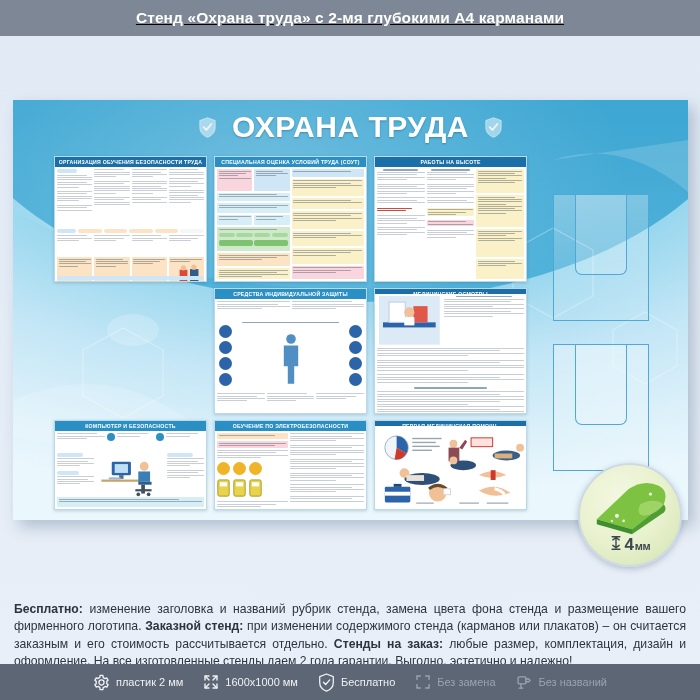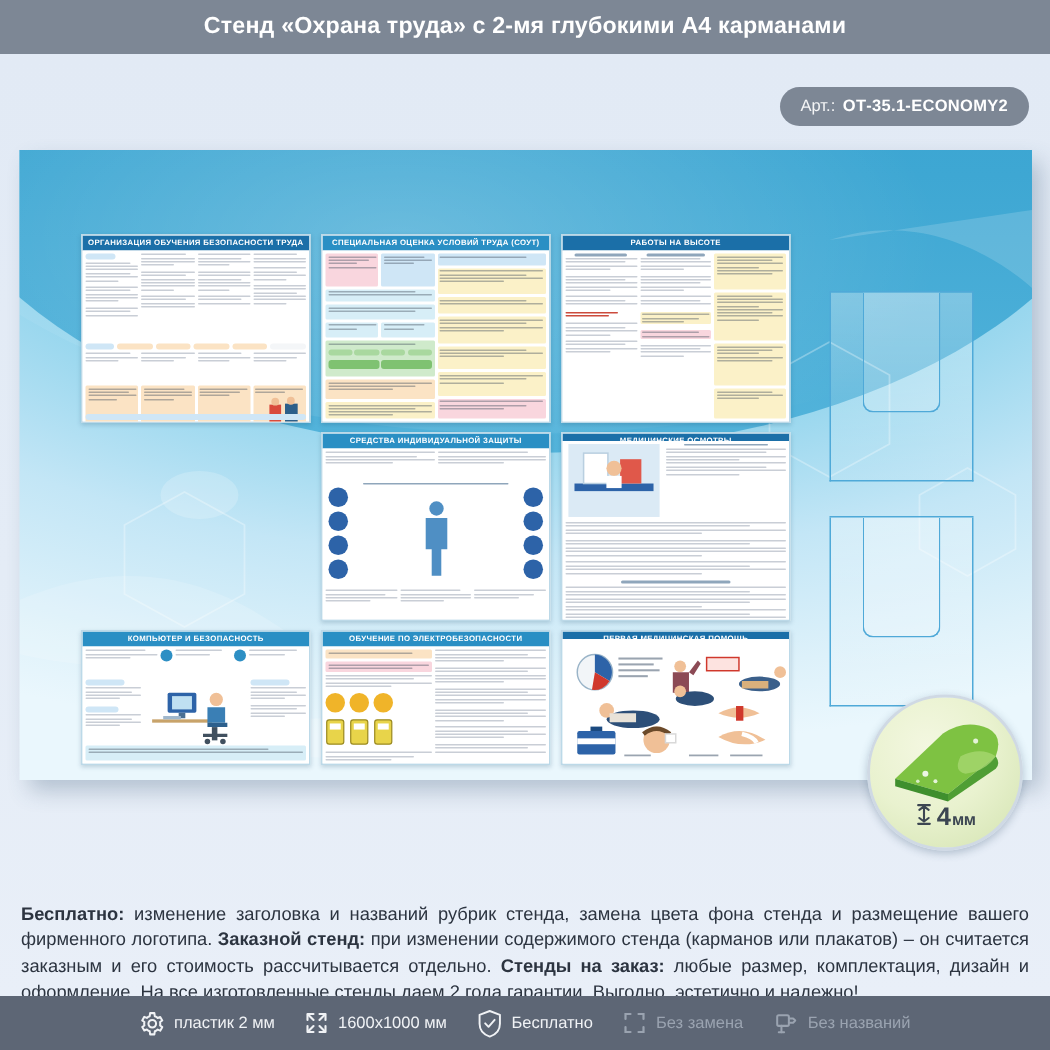--- a/index.html
+++ b/index.html
@@ -7,21 +7,21 @@
     width: 700px; height: 700px;
     font-family: "Liberation Sans", sans-serif;
     background: #dfe7f3;
     overflow: hidden;
   }
 
   
   .topbar {
     position: absolute; left: 0; top: 0; width: 700px; height: 36px;
     background: #7d8795;
-    display: flex; align-items: center; justify-content: center;
+    display: flex; align-items: center; justify-content: center; text-decoration: underline;
   }
   .topbar-title {
     color: #ffffff; font-size: 15.5px; font-weight: 700;
     letter-spacing: .1px; white-space: nowrap;
   }
 
   
   .page {
     position: absolute; left: 0; top: 36px; width: 700px; height: 628px;
     background: linear-gradient(180deg,#e2eaf5 0%, #e4ecf6 55%, #e9eff8 100%);
@@ -175,42 +175,49 @@
 </style>
 </head>
 <body>
 
 <div class="topbar">
   <div class="topbar-title">Стенд «Охрана труда» с 2-мя глубокими А4 карманами</div>
 </div>
 
 <div class="page">
 
-  <div class="art-badge">
-    <span class="lbl">Арт.:</span>
-    <span class="val">ОТ-35.1-ECONOMY2</span>
-  </div>
 
   <div class="stand-wrap">
     <div class="stand">
 
       <svg class="deco" viewBox="0 0 675 420" preserveAspectRatio="none">
         <g fill="none" stroke="#ffffff" stroke-opacity=".30" stroke-width="1.2">
           <path d="M70 250 L110 228 L150 250 L150 296 L110 318 L70 296 Z"></path>
           <path d="M500 150 L540 128 L580 150 L580 196 L540 218 L500 196 Z"></path>
           <path d="M600 230 L632 212 L664 230 L664 266 L632 284 L600 266 Z"></path>
         </g>
         <g fill="#ffffff" fill-opacity=".16">
           <path d="M0 300 C 90 262 150 300 190 330 C 120 352 40 346 0 336 Z"></path>
           <path d="M540 60 C 600 40 650 70 675 92 L675 40 Z"></path>
         </g>
         <ellipse cx="120" cy="230" rx="26" ry="16" fill="#ffffff" fill-opacity=".20"></ellipse>
         <ellipse cx="200" cy="392" rx="34" ry="13" fill="#ffffff" fill-opacity=".22"></ellipse>
       </svg>
 
+      <div class="board-head">
+        <svg class="shield" viewBox="0 0 24 30">
+          <path d="M12 1 L23 5 V15 C23 23 17 27 12 29 C7 27 1 23 1 15 V5 Z" fill="#ffffff" fill-opacity=".55" stroke="#ffffff" stroke-opacity=".8" stroke-width="1"></path>
+          <path d="M6.5 14.5 L10.5 18.5 L17.5 10" fill="none" stroke="#ffffff" stroke-width="2.6" stroke-linecap="round" stroke-linejoin="round"></path>
+        </svg>
+        <div class="board-title">ОХРАНА ТРУДА</div>
+        <svg class="shield" viewBox="0 0 24 30">
+          <path d="M12 1 L23 5 V15 C23 23 17 27 12 29 C7 27 1 23 1 15 V5 Z" fill="#ffffff" fill-opacity=".55" stroke="#ffffff" stroke-opacity=".8" stroke-width="1"></path>
+          <path d="M6.5 14.5 L10.5 18.5 L17.5 10" fill="none" stroke="#ffffff" stroke-width="2.6" stroke-linecap="round" stroke-linejoin="round"></path>
+        </svg>
+      </div>
 
       <div class="posters">
 
         <div class="poster" style="left:41px; top:56px; width:153px; height:126px;">
           <div class="poster-head">ОРГАНИЗАЦИЯ ОБУЧЕНИЯ БЕЗОПАСНОСТИ ТРУДА</div>
           <div class="poster-body">
             <div class="cols" style="height:53%">
               <div class="col">
                 <div class="chip bg-blue" style="width:58%"></div>
                 <div class="ln m"></div>

